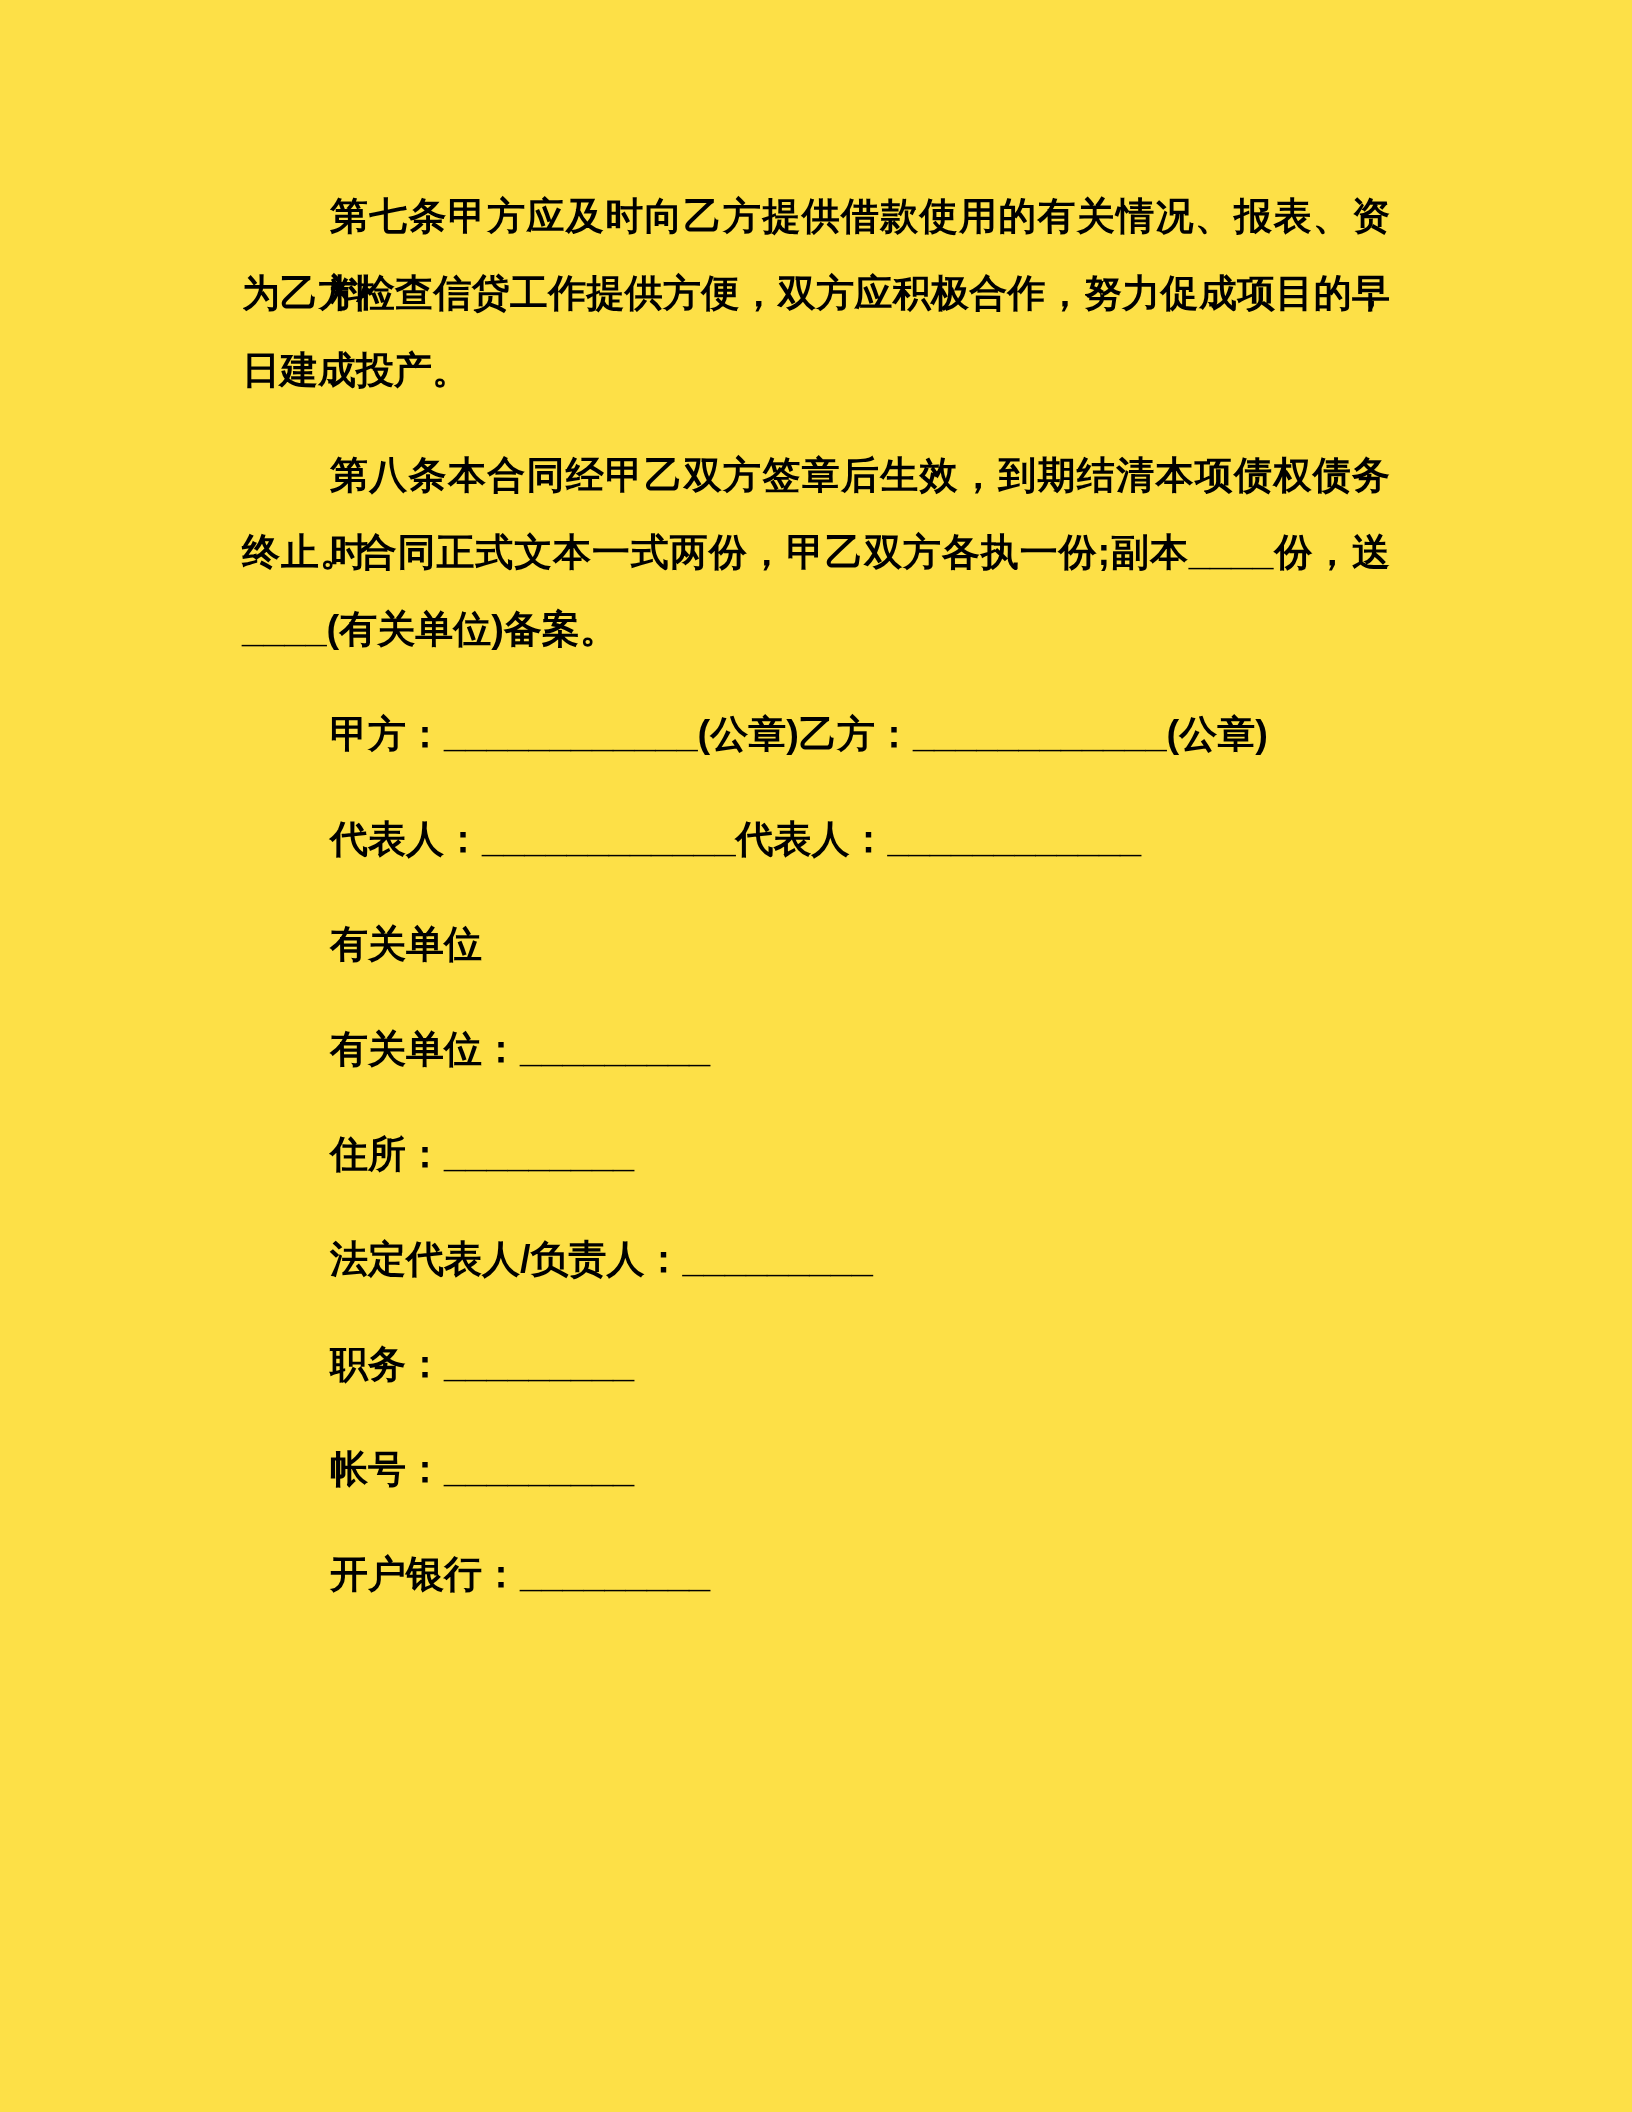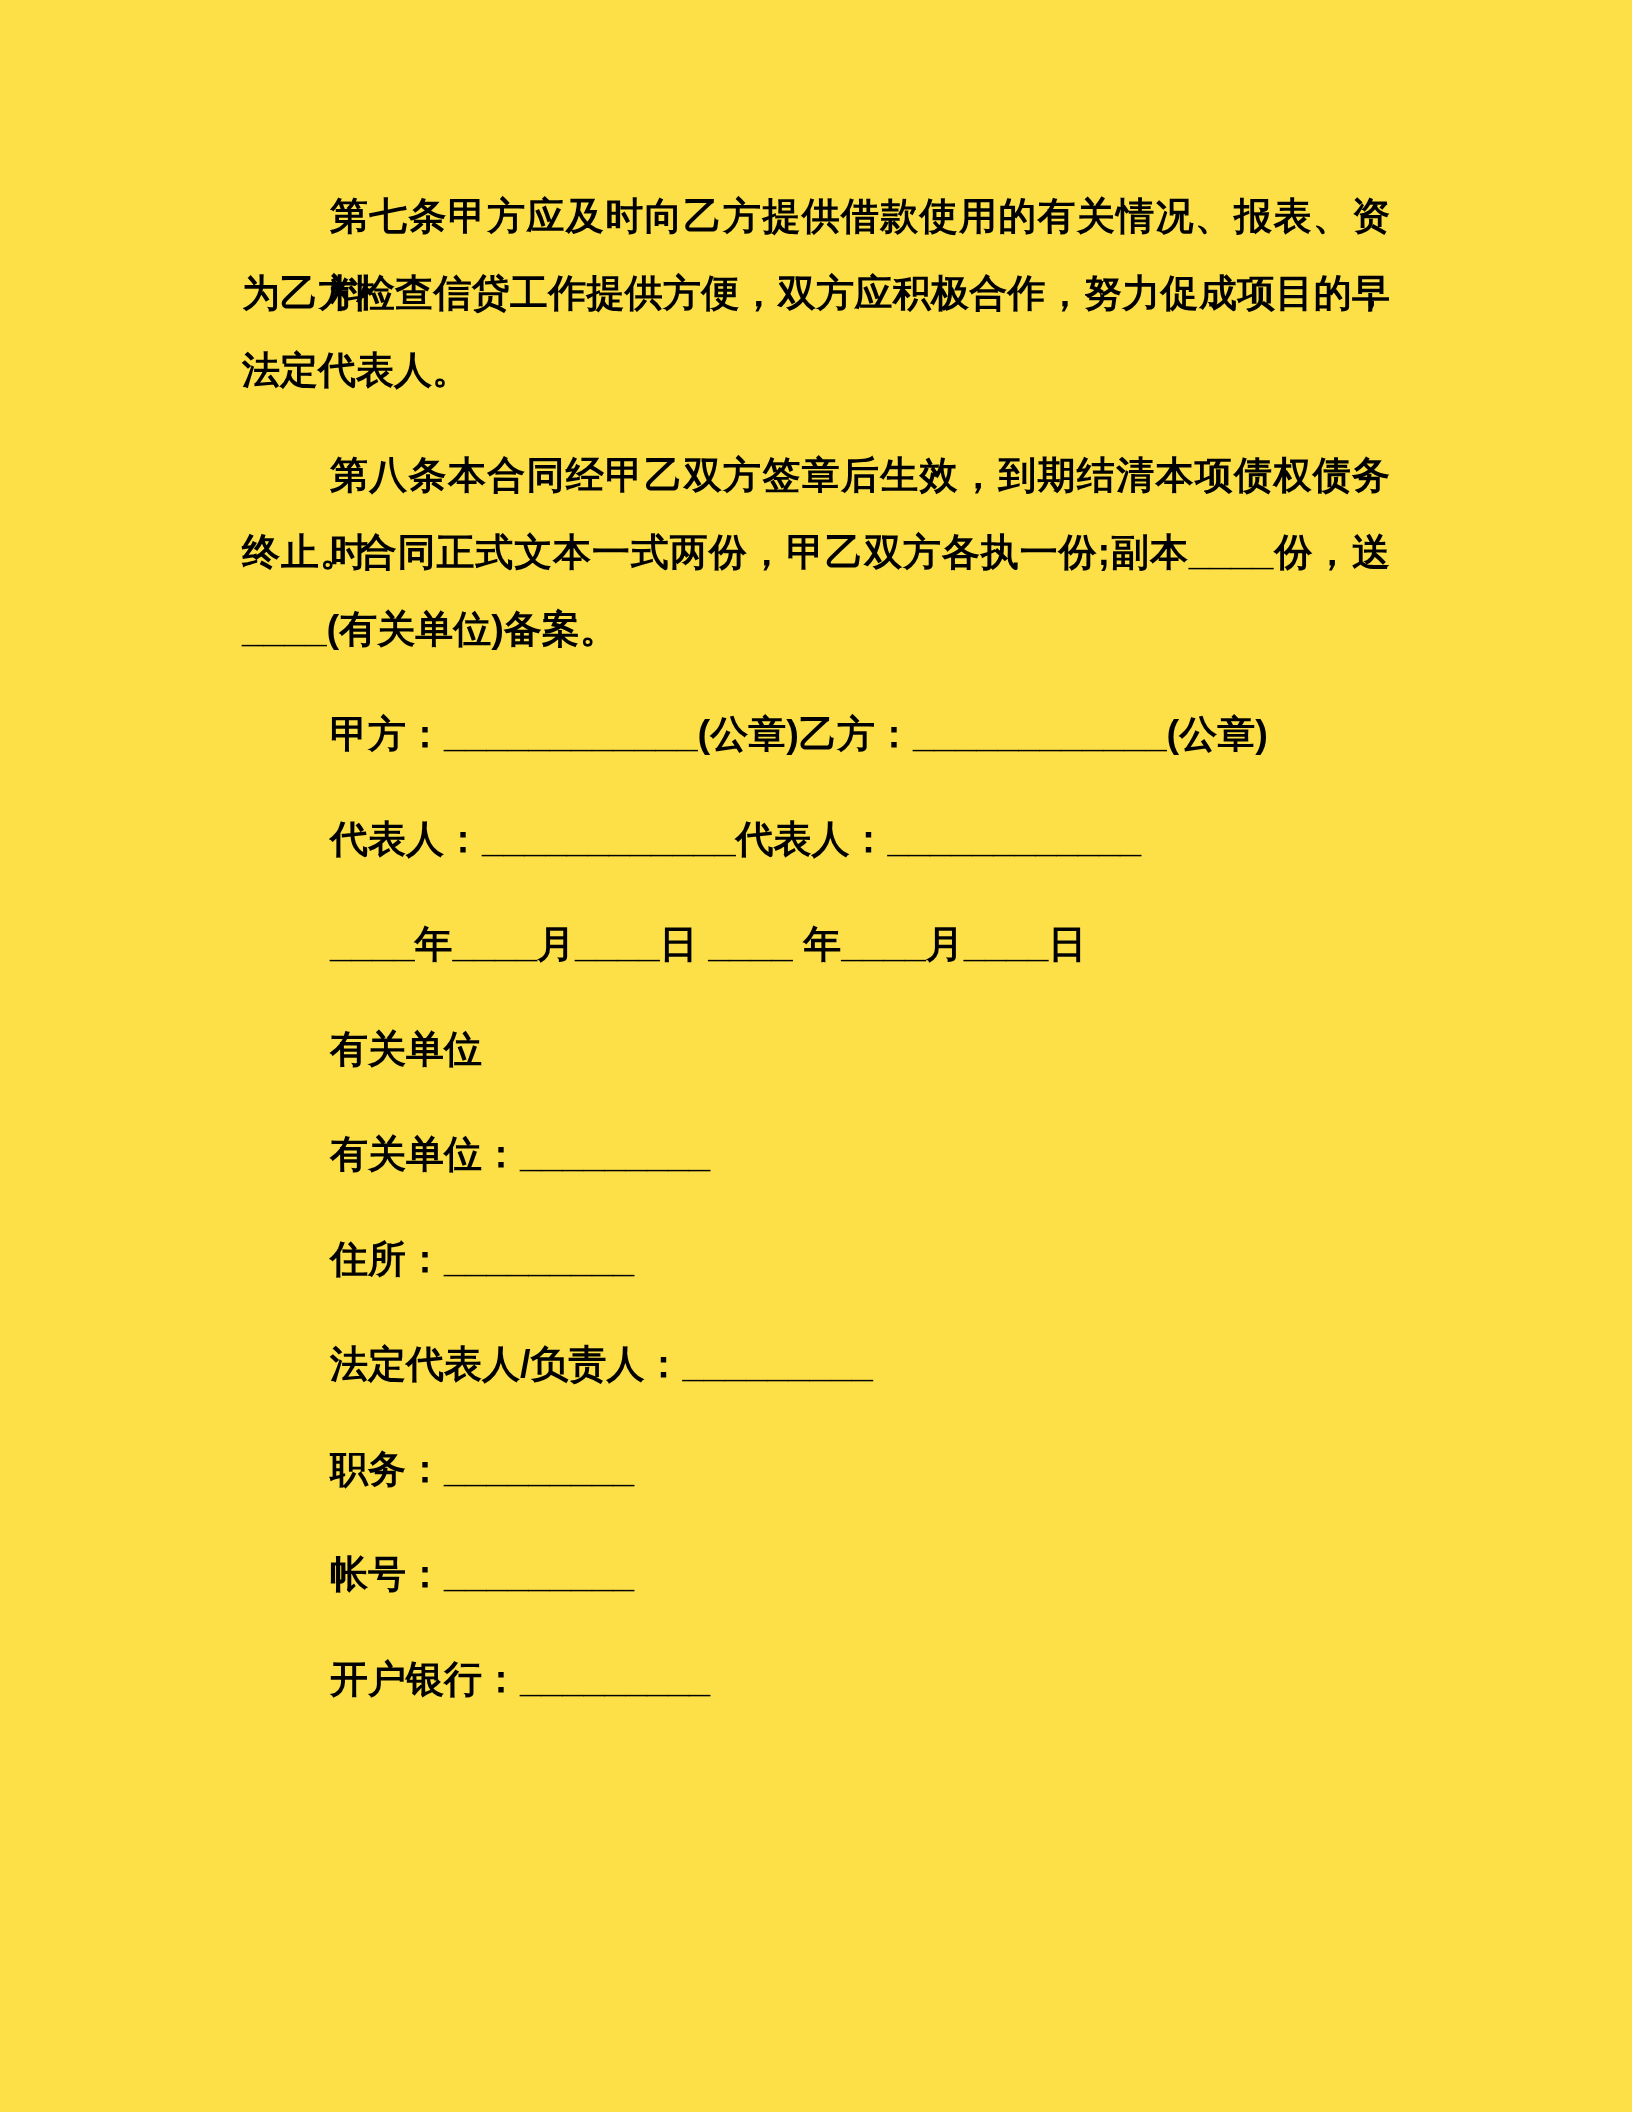--- a/index.html
+++ b/index.html
@@ -34,40 +34,37 @@
 </style>
 </head>
 <body>
 
 <div class="page">
   <div class="content">
 
     <div class="para">
       <div class="ln indent just">第七条甲方应及时向乙方提供借款使用的有关情况、报表、资料，</div>
       <div class="ln just">为乙方检查信贷工作提供方便，双方应积极合作，努力促成项目的早</div>
-      <div class="ln">法定代表人。</div>
+      <div class="ln">日建成投产。</div>
     </div>
 
     <div class="para">
       <div class="ln indent just">第八条本合同经甲乙双方签章后生效，到期结清本项债权债务时</div>
       <div class="ln just">终止。合同正式文本一式两份，甲乙双方各执一份;副本____份，送</div>
       <div class="ln">____(有关单位)备案。</div>
     </div>
 
     <div class="para">
       <div class="ln indent">甲方：____________(公章)乙方：____________(公章)</div>
     </div>
 
     <div class="para">
       <div class="ln indent">代表人：____________代表人：____________</div>
     </div>
 
-    <div class="para">
-      <div class="ln indent">____年____月____日 ____ 年____月____日</div>
-    </div>
 
     <div class="para">
       <div class="ln indent">有关单位</div>
     </div>
 
     <div class="para">
       <div class="ln indent">有关单位：_________</div>
     </div>
 
 

